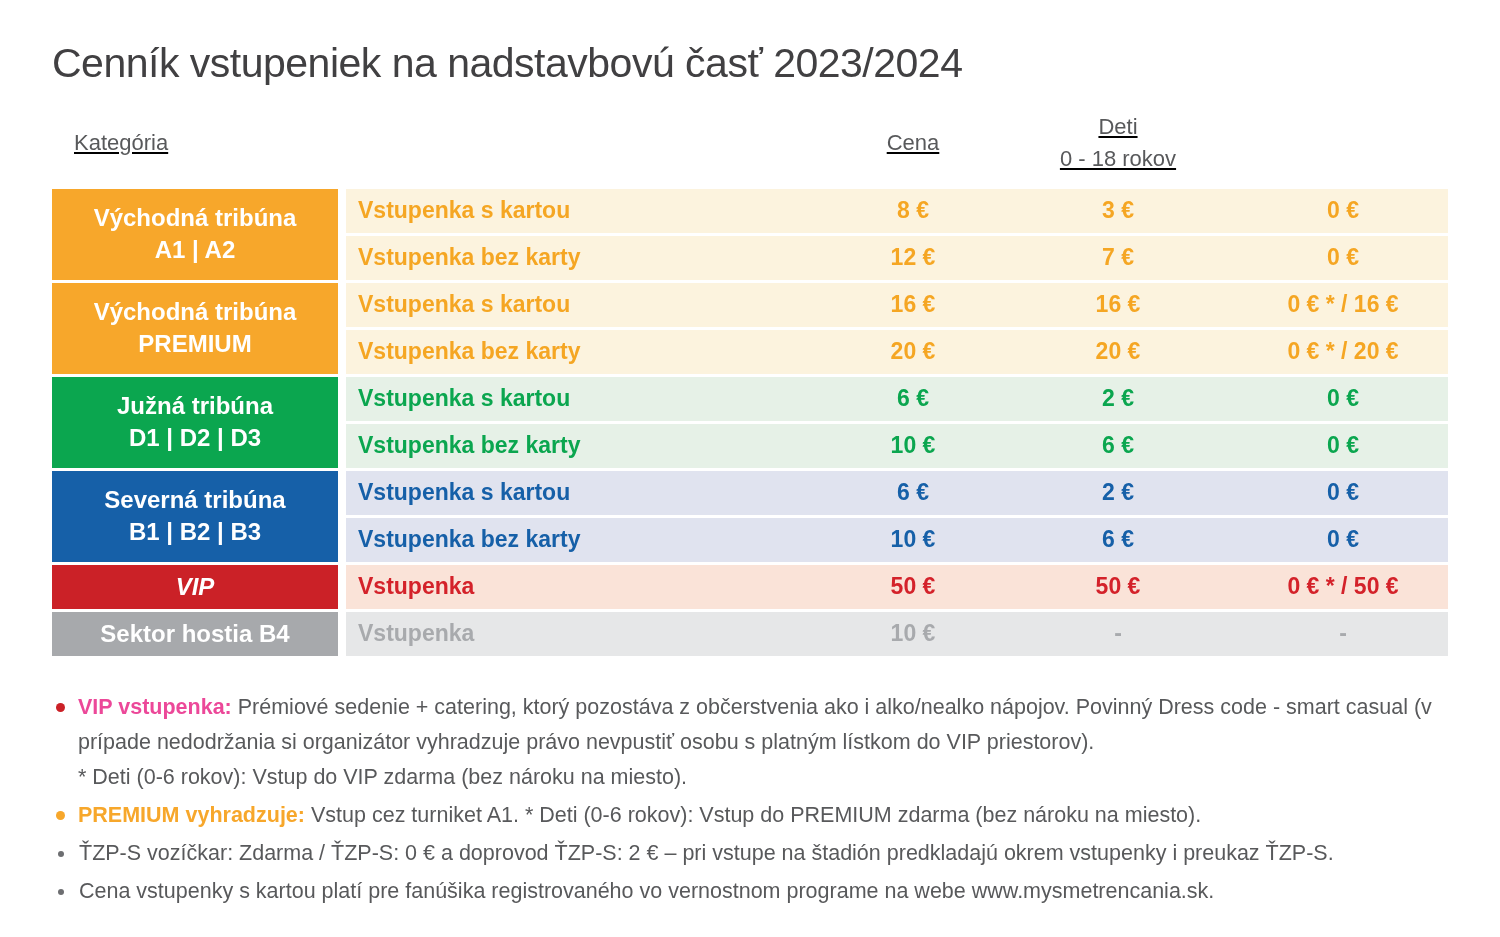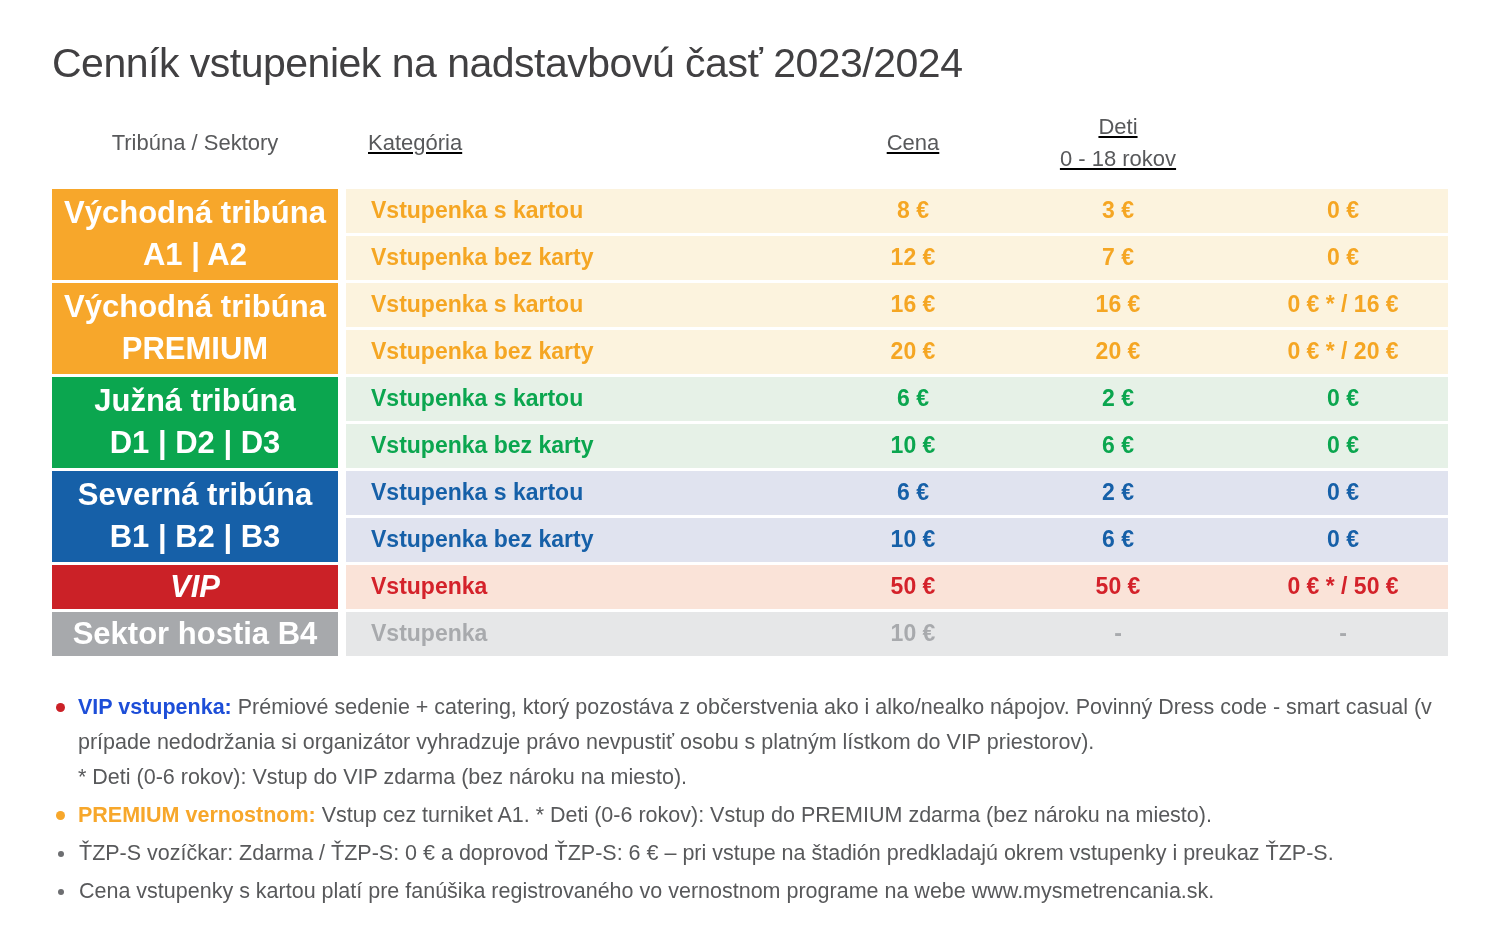--- a/index.html
+++ b/index.html
@@ -21,27 +21,27 @@
   .h-tribuna { width:286px; margin-right:8px; text-align:center; }
   .h-grid { flex:1; display:grid; grid-template-columns:1fr 170px 240px 210px; align-items:center; padding-left:22px;text-decoration:underline; }
   .hcell { color:#58595B; font-size:22px; line-height:1.45; }
   .h-center { text-align:center; }
 
   
   .tgroup { display:flex; margin-bottom:3px; }
   .tcell {
     width:286px; margin-right:8px; display:flex; flex-direction:column;
     justify-content:center; align-items:center; text-align:center;
-    color:#ffffff; font-weight:bold; font-size:31px; line-height:1.35;
+    color:#ffffff; font-weight:bold; font-size:24px; line-height:1.35;
   }
   .tcell .line2:empty { display:none; }
   .trows { flex:1; display:flex; flex-direction:column; gap:3px; }
   .trow {
     height:44px; display:grid; grid-template-columns:1fr 170px 240px 210px;
-    align-items:center; padding-left:25px;
+    align-items:center; padding-left:12px;
   }
   .cat { font-size:23px; font-weight:bold; }
   .val { font-size:23px; font-weight:bold; text-align:center; }
 
   
   .orange .tcell { background:#F7A72B; }
   .orange .trow  { background:#FCF3DE; }
   .orange .cat, .orange .val { color:#F5A623; }
 
   .green .tcell { background:#0BA64F; }
@@ -65,37 +65,36 @@
   .note { display:flex; margin-bottom:3px; }
   .bullet { flex:none; border-radius:50%; }
   .bullet-big { width:9px; height:9px; margin:13px 13px 0 4px; }
   .bullet-small { width:6px; height:6px; margin:15px 15px 0 6px; }
   .b-red { background:#CB2127; }
   .b-orange { background:#F7A72B; }
   .b-gray { background:#6D6E71; }
   .note-text { font-size:21.5px; line-height:35px; color:#58595B; }
   .note-label { font-weight:bold; margin-right:6px; }
   .note-label:empty { display:none; margin:0; }
-  .nl-red { color:#1d4ed8; }
+  .nl-red { color:#ec4899; }
   .nl-orange { color:#F7A72B; }
   .note-extra { display:block; }
   .note-extra:empty { display:none; }
 </style>
 </head>
 <body>
 
 <div class="page">
   <div class="inner">
 
     <h1 class="title">Cenník vstupeniek na nadstavbovú časť 2023/2024</h1>
 
     <div class="table">
 
       <div class="thead">
-        <div class="h-tribuna hcell">Tribúna / Sektory</div>
         <div class="h-grid">
           <div class="hcell">Kategória</div>
           <div class="hcell h-center">Cena</div>
           <div class="hcell h-center">
             <div>Deti</div>
             <div>0 - 18 rokov</div>
           </div>
         </div>
       </div>
 
@@ -221,30 +220,30 @@
         <span class="bullet bullet-big b-red"></span>
         <div class="note-text">
           <span class="note-label nl-red">VIP vstupenka:</span><span>Prémiové sedenie + catering, ktorý pozostáva z občerstvenia ako i alko/nealko nápojov. Povinný Dress code - smart casual (v prípade nedodržania si organizátor vyhradzuje právo nevpustiť osobu s platným lístkom do VIP priestorov).</span>
           <span class="note-extra">* Deti (0-6 rokov): Vstup do VIP zdarma (bez nároku na miesto).</span>
         </div>
       </div>
 
       <div class="note">
         <span class="bullet bullet-big b-orange"></span>
         <div class="note-text">
-          <span class="note-label nl-orange">PREMIUM vernostnom:</span><span>Vstup cez turniket A1. * Deti (0-6 rokov): Vstup do PREMIUM zdarma (bez nároku na miesto).</span>
+          <span class="note-label nl-orange">PREMIUM vyhradzuje:</span><span>Vstup cez turniket A1. * Deti (0-6 rokov): Vstup do PREMIUM zdarma (bez nároku na miesto).</span>
           
         </div>
       </div>
 
 
       <div class="note">
         <span class="bullet bullet-small b-gray"></span>
         <div class="note-text">
-          <span>ŤZP-S vozíčkar: Zdarma / ŤZP-S: 0 € a doprovod ŤZP-S: 6 € – pri vstupe na štadión predkladajú okrem vstupenky i preukaz ŤZP-S.</span>
+          <span>ŤZP-S vozíčkar: Zdarma / ŤZP-S: 0 € a doprovod ŤZP-S: 2 € – pri vstupe na štadión predkladajú okrem vstupenky i preukaz ŤZP-S.</span>
         </div>
       </div>
 
       <div class="note">
         <span class="bullet bullet-small b-gray"></span>
         <div class="note-text">
           <span>Cena vstupenky s kartou platí pre fanúšika registrovaného vo vernostnom programe na webe www.mysmetrencania.sk.</span>
         </div>
       </div>
 

